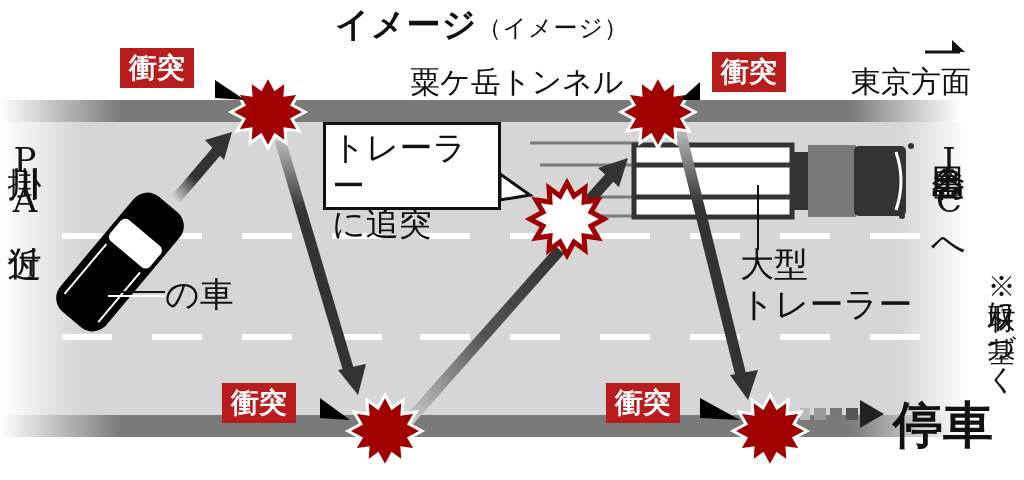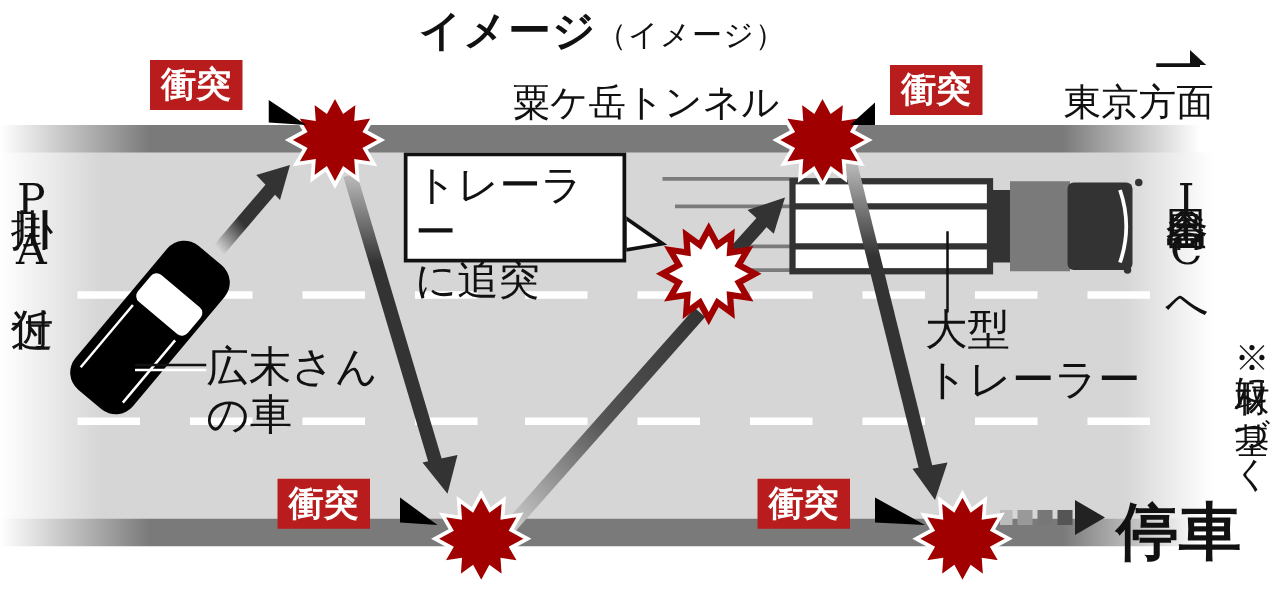--- a/index.html
+++ b/index.html
@@ -197,21 +197,20 @@
 <div class="abs callout">
   <div>トレーラー</div>
   <div>に追突</div>
 </div>
 
 <div class="abs vtext vtext-serif label-kakegawa">掛川PA付近</div>
 <div class="abs vtext vtext-serif label-shimada">島田金谷ICへ</div>
 <div class="abs vtext vtext-serif label-note">※取材に基づく</div>
 
 <div class="abs label-car">
-  <div>広末さん</div>
   <div>の車</div>
 </div>
 
 <div class="abs label-trailer">
   <div>大型</div>
   <div>トレーラー</div>
 </div>
 
 <div class="abs label-stop">停車</div>
 

